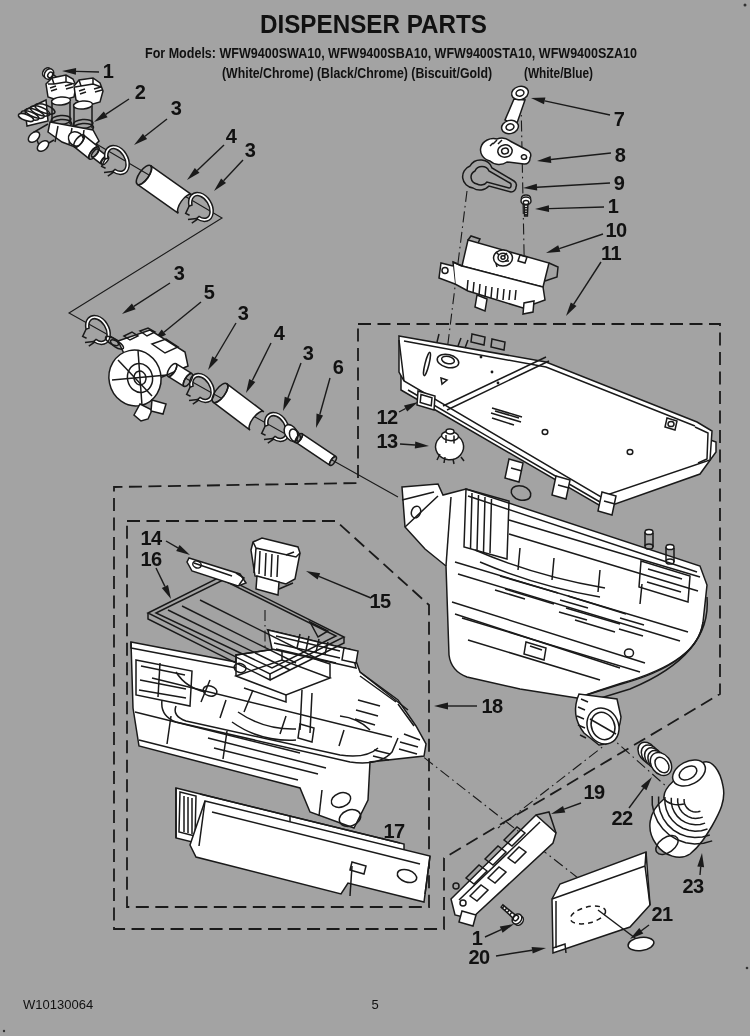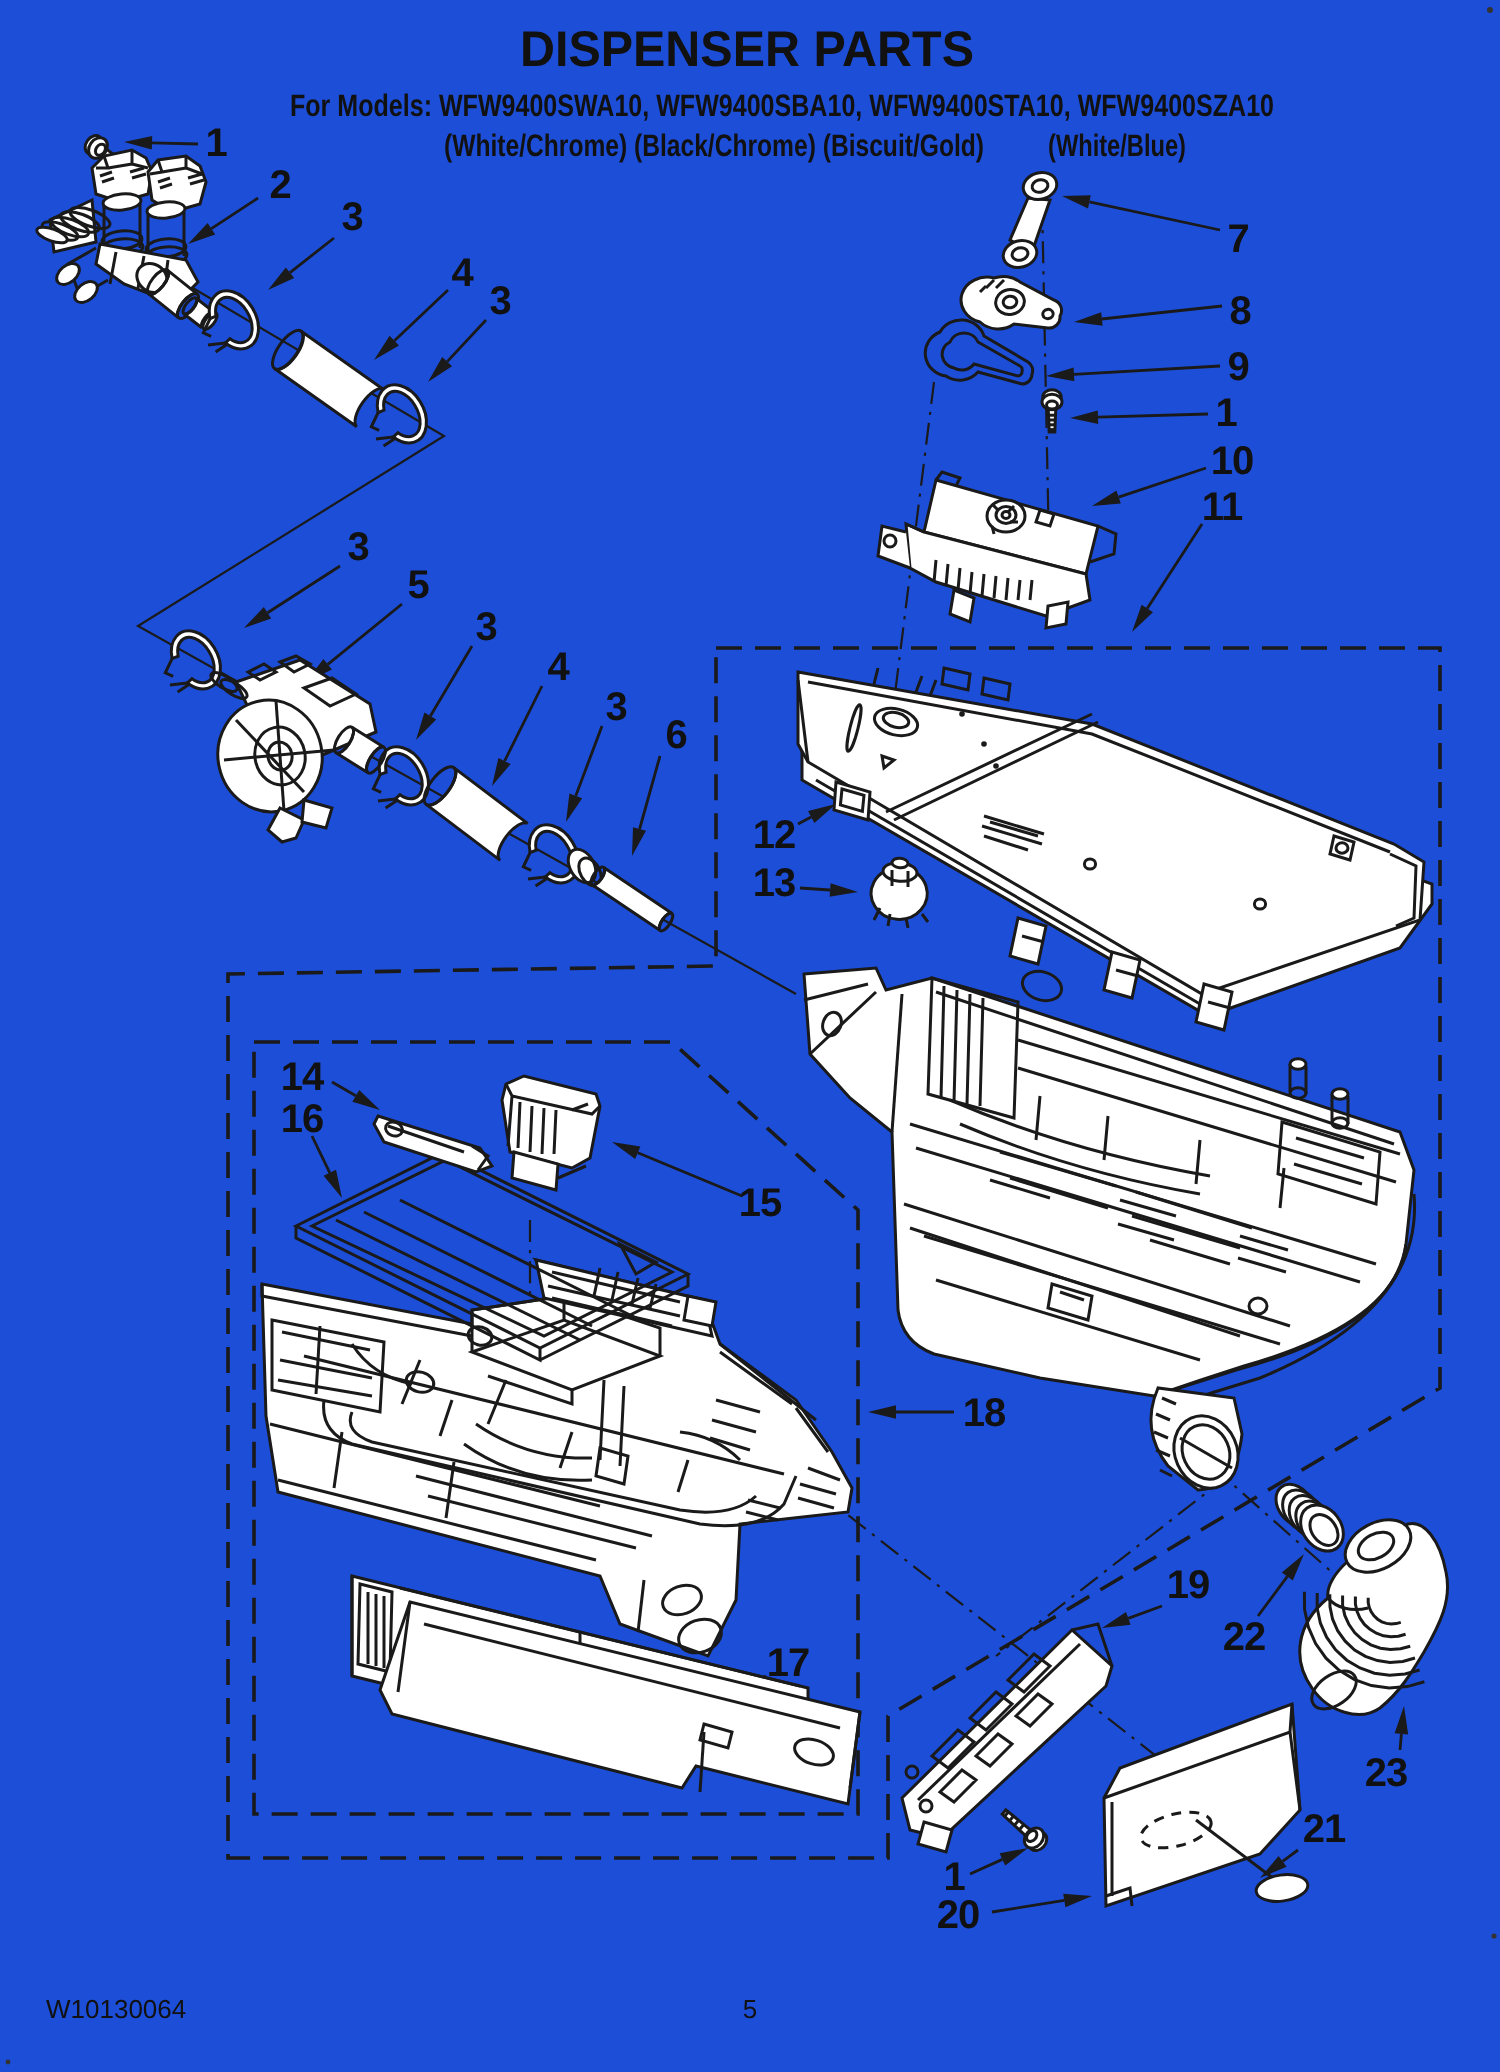--- a/index.html
+++ b/index.html
@@ -1,16 +1,16 @@
 <!DOCTYPE html>
 <html><head>
 <meta charset="utf-8">
 <style>
   html,body{margin:0;padding:0;background:#fff;}
-  #page{position:relative;width:750px;height:1036px;background:#1d4ed8;overflow:hidden;}
+  #page{position:relative;width:750px;height:1036px;background:#a3a3a3;overflow:hidden;}
   svg{position:absolute;left:0;top:0;}
   text{font-family:"Liberation Sans",sans-serif;fill:#111;}
   .lbl{font-size:20px;font-weight:bold;text-anchor:middle;letter-spacing:-0.5px;}
   .ln{stroke:#1a1a1a;stroke-width:1.4;fill:none;}
   .th{stroke:#1a1a1a;stroke-width:1.1;fill:none;}
   .pw{stroke:#1a1a1a;stroke-width:1.5;fill:#ffffff;}
   .pn{stroke:#1a1a1a;stroke-width:1.5;fill:none;}
   .dash{stroke:#1a1a1a;stroke-width:1.8;fill:none;stroke-dasharray:13 6.5;}
   .ddot{stroke:#1a1a1a;stroke-width:1.1;fill:none;stroke-dasharray:11 4 1.6 4;}
 </style>

